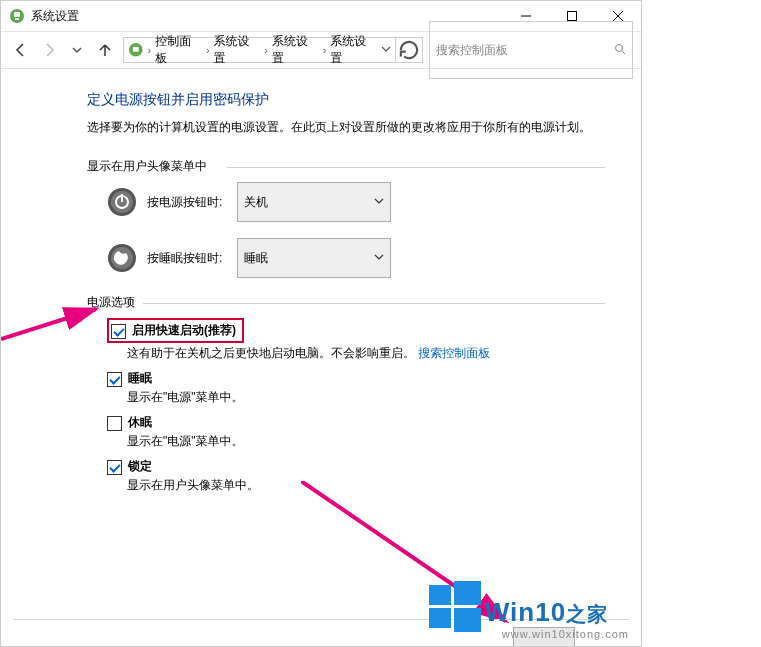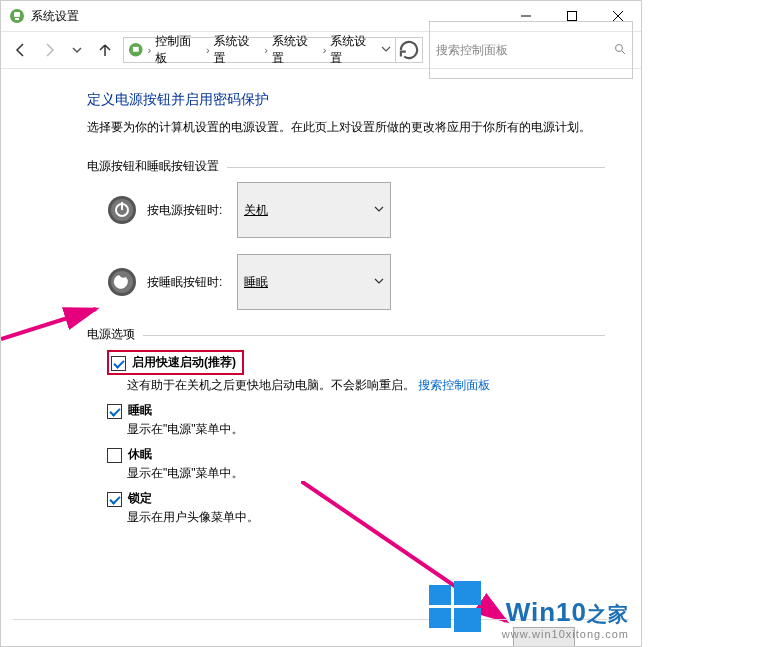--- a/index.html
+++ b/index.html
@@ -29,36 +29,36 @@
   
   .content{padding:22px 36px 0 86px;}
   h1.hd{color:#003399;font-size:14px;font-weight:400;margin:0 0 10px 0;}
   .desc{margin:0 0 22px 0;font-size:12px;}
   .section-label{font-size:12px;margin-bottom:6px;}
   .rule{height:1px;background:#d0d0d0;margin-left:130px;margin-top:-14px;margin-bottom:14px;}
   .sec1 .rule{margin-left:140px;}
   .row{display:flex;align-items:center;margin:0 0 16px 20px;}
   .pwricon{width:30px;height:30px;margin-right:10px;}
   .rowlabel{width:90px;}
-  .combo{width:140px;height:22px;border:1px solid #aaa;display:flex;align-items:center;padding:16px 6px;background:#efefef;font-size:12px;justify-content:space-between;text-decoration:underline;}
+  .combo{width:140px;height:22px;border:1px solid #aaa;display:flex;align-items:center;padding:8px 6px;background:#efefef;font-size:12px;justify-content:space-between;}
   .combo .cv{}
   .combo .cvdrop svg{width:10px;height:10px;}
   .sec2{margin-top:16px;}
   .chkrow{margin:6px 0 2px 20px;display:flex;align-items:flex-start;}
   .chkbox{width:13px;height:13px;border:1px solid #333;margin-right:6px;display:flex;align-items:center;justify-content:center;margin-top:2px;}
   .chkbox.checked::after{content:"";width:8px;height:4px;border-left:2px solid #0066cc;border-bottom:2px solid #0066cc;transform:rotate(-45deg);margin-top:-2px;}
   .chkmain{font-weight:700;}
   .chkdesc{margin:2px 0 8px 40px;font-size:12px;}
   .link{color:#0066cc;}
   .highlight{display:inline-block;border:2px solid #cc0033;padding:2px 6px 2px 2px;}
   
   .arrow-svg{position:absolute;pointer-events:none;}
   
   .watermark{position:absolute;right:12px;bottom:6px;text-align:left;}
-  .wm-main{font-size:26px;font-weight:700;color:#1b6fb5;letter-spacing:1px;text-align:right;}
+  .wm-main{font-size:26px;font-weight:700;color:#1b6fb5;letter-spacing:1px;}
   .wm-main .zhi{font-size:20px;}
   .wm-sub{font-size:11px;color:#888;letter-spacing:1px;margin-left:17px;}
   .winlogo{position:absolute;right:160px;bottom:10px;}
   .winlogo svg{width:52px;height:52px;}
   
   .bottom-btn{position:absolute;left:512px;bottom:0;width:60px;height:18px;border:1px solid #aaa;background:#e9e9e9;border-bottom:none;}
   
   .bottom-divider{position:absolute;left:12px;right:12px;bottom:26px;height:1px;background:#d9d9d9;}
 </style>
 </head>
@@ -146,21 +146,21 @@
             <line x1="8" y1="8" x2="11" y2="11" stroke="#888" stroke-width="1"></line>
           </svg></span>
     </div>
   </div>
 
   <div class="content">
     <h1 class="hd">定义电源按钮并启用密码保护</h1>
     <p class="desc">选择要为你的计算机设置的电源设置。在此页上对设置所做的更改将应用于你所有的电源计划。</p>
 
     <div class="sec1">
-      <div class="section-label">电源按钮和睡眠按钮设置</div>
+      <div class="section-label">显示在用户头像菜单中</div>
       <div class="rule"></div>
 
       <div class="row">
         <span class="pwricon">
           <svg viewBox="0 0 30 30">
               <circle cx="15" cy="15" r="14" fill="#555"></circle>
               <circle cx="15" cy="15" r="11" fill="#777"></circle>
               <circle cx="15" cy="15" r="6" fill="none" stroke="#fff" stroke-width="2"></circle>
               <line x1="15" y1="7" x2="15" y2="15" stroke="#fff" stroke-width="2"></line>
             </svg>

